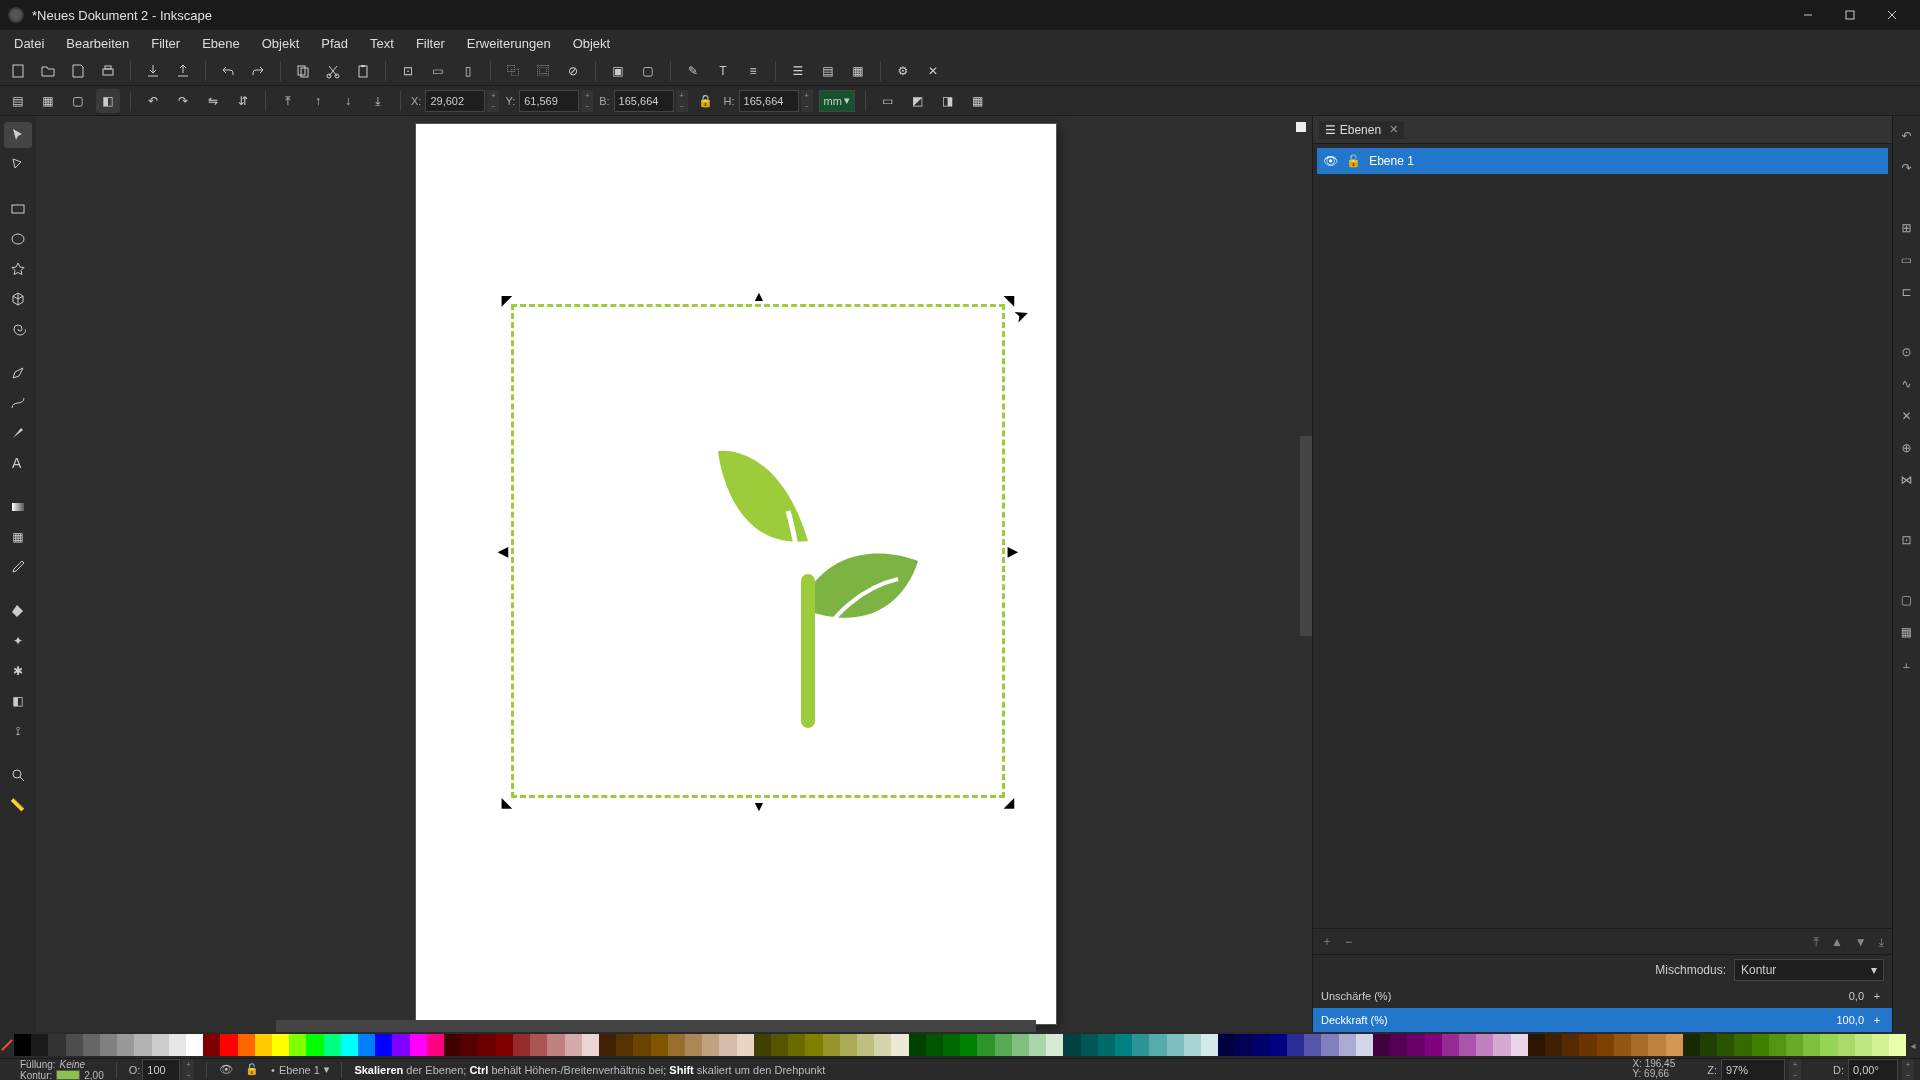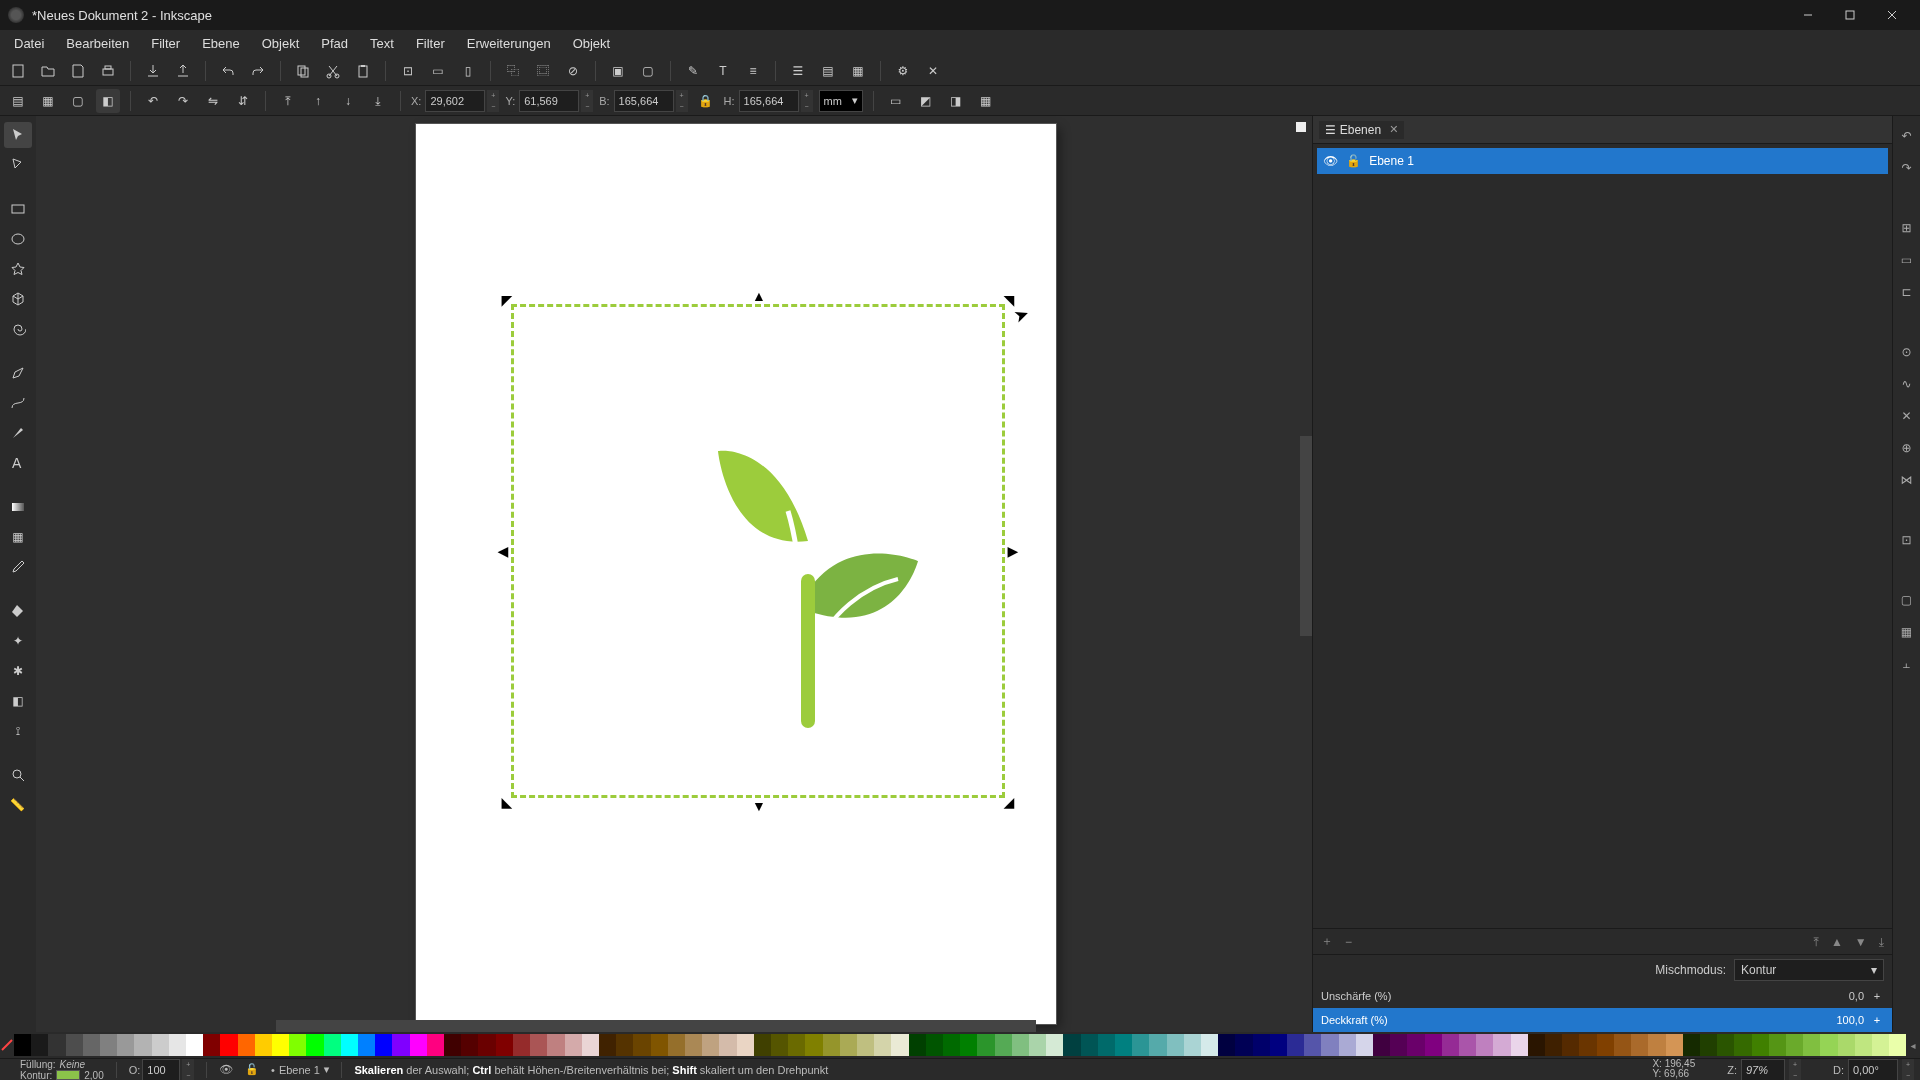--- a/index.html
+++ b/index.html
@@ -21,21 +21,21 @@
 
 .toolbar { height: 30px; background: #2a2a2a; display: flex; align-items: center; padding: 0 6px; gap: 6px; border-bottom: 1px solid #1a1a1a;}
 .tb-btn { width: 24px; height: 24px; display: flex; align-items: center; justify-content: center; color: #ccc; background: transparent; border-radius: 3px;}
 .tb-btn.active { background: #3a3a3a; }
 .tb-sep { width: 1px; height: 20px; background: #444; margin: 0 4px; }
 .tb-input { width: 60px; height: 22px; background: #1e1e1e; border: 1px solid #444; color: #ccc; font-size: 11px; padding: 0 4px; }
 .tb-label { font-size: 11px; color: #aaa; margin-right: 2px;}
 .spinner-btns { display:flex; flex-direction:column; width:12px;}
 .spinner-btns span{height:11px; font-size:7px; display:flex;align-items:center;justify-content:center;color:#999;background:#333;}
 .coord-group { display:flex; align-items:center; gap:2px;}
-.unit-sel { width:44px; height:22px; background:#000000; border:1px solid #444; color:#ccc; font-size:11px; display:flex; align-items:center; padding:0 4px; justify-content:space-between;}
+.unit-sel { width:36px; height:22px; background:#14532d; border:1px solid #444; color:#ccc; font-size:11px; display:flex; align-items:center; padding:0 4px; justify-content:space-between;}
 
 
 .main { display: flex; height: calc(1080px - 30px - 26px - 30px - 30px - 26px - 22px); }
 
 
 .toolbox { width: 36px; background: #2a2a2a; padding: 6px 0; display: flex; flex-direction: column; align-items: center; gap: 4px; }
 .tool-btn { width: 28px; height: 26px; display: flex; align-items: center; justify-content: center; color: #ccc; border-radius: 3px;}
 .tool-btn.active { background: #444; }
 .tool-gap { height:10px; }
 
@@ -637,30 +637,30 @@
   <div class="status-sep"></div>
   <span>👁</span>
   <span>🔓</span>
   <div class="layer-ind">
     <span>•</span>
       <span>Ebene 1</span>
       <span>▾</span>
   </div>
   <div class="status-sep"></div>
   <div class="status-msg">
-    <b>Skalieren</b><span> der Auswahl; </span><b>Ctrl</b><span> behält Höhen-/Breitenverhältnis bei; </span><b>Shift</b><span> skaliert um den Drehpunkt</span>
+    <b>Skalieren</b><span> der Ebenen; </span><b>Ctrl</b><span> behält Höhen-/Breitenverhältnis bei; </span><b>Shift</b><span> skaliert um den Drehpunkt</span>
   </div>
   <div class="status-right">
     <div class="status-coord">
       <span><span>X:</span> <span>196,45</span></span>
       <span><span>Y:</span> <span>69,66</span></span>
     </div>
     <div class="zoom-ctrl">
       <span>Z:</span>
-      <input class="tb-input" style="width: 44px; font-style: italic;" value="97%">
+      <input class="tb-input" style="width: 64px;" value="97%">
       <div class="spinner-btns">
           <span>+</span>
           <span>−</span>
         </div>
     </div>
     <div class="rot-ctrl">
       <span>D:</span>
       <input class="tb-input" style="width: 50px;" value="0,00°">
       <div class="spinner-btns">
           <span>+</span>

